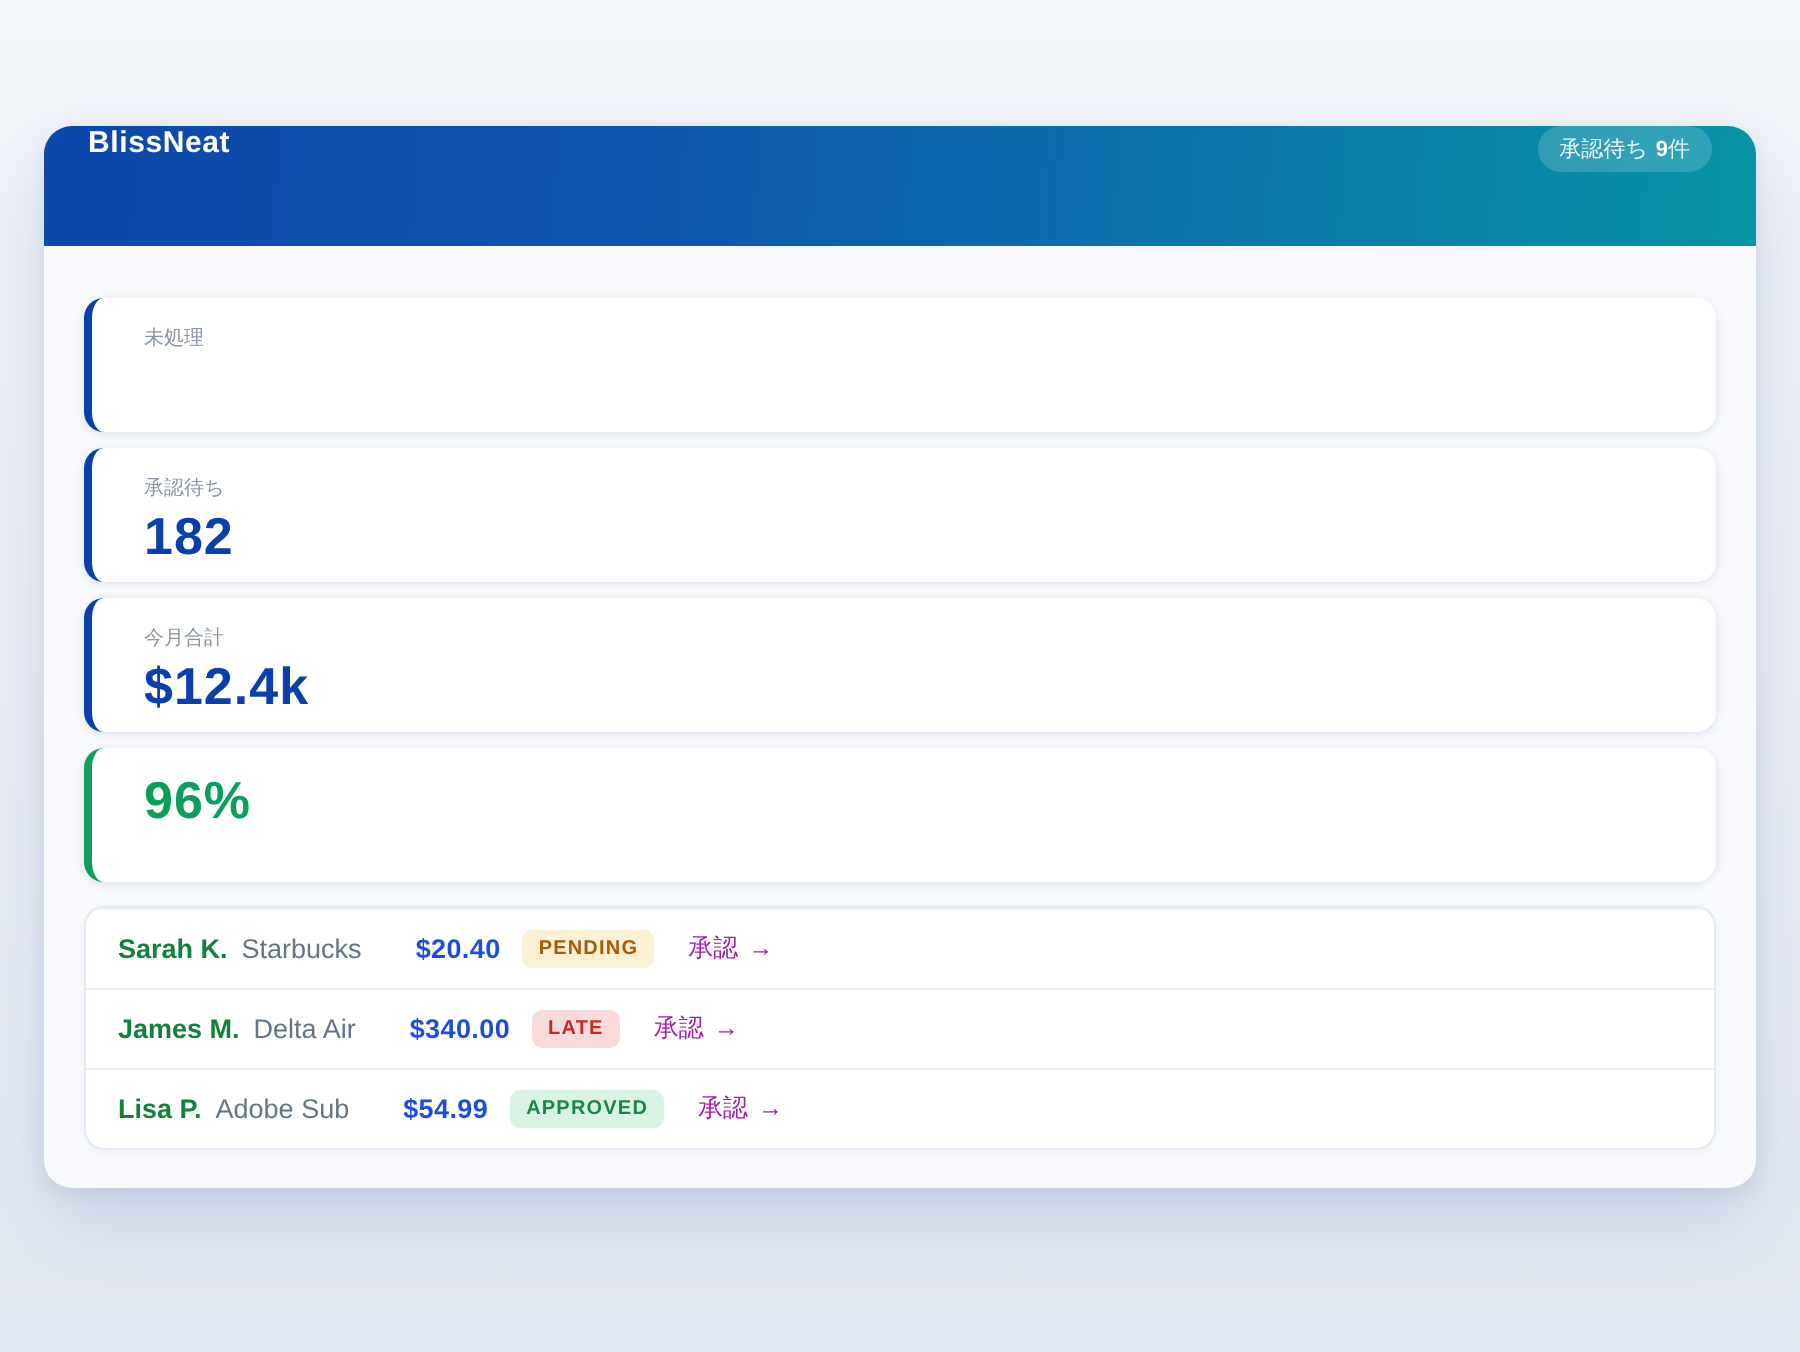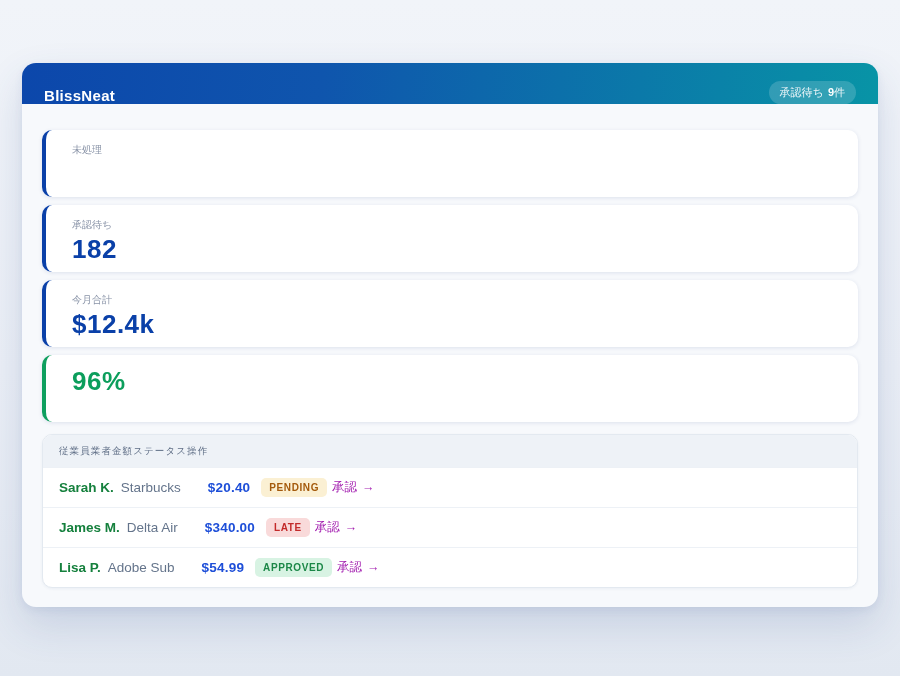--- a/index.html
+++ b/index.html
@@ -14,25 +14,25 @@
   .panel {
     position: absolute;
     left: 22px; top: 63px;
     width: 856px;
     border-radius: 14px;
     background: #f7f9fc;
     box-shadow: 0 18px 40px rgba(50,80,140,0.16), 0 3px 8px rgba(50,80,140,0.08);
   }
 
   .panel-header {
-    height: 41px;
+    height: 60px;
     border-radius: 14px 14px 0 0;
     background: linear-gradient(95deg, #0c47ab 0%, #0f55ad 35%, #0894a6 100%);
     display: flex;
-    align-items: flex-end;
+    align-items: flex-start;
     justify-content: space-between;
     padding: 0 22px;
   }
   .app-title {
     color: #ffffff;
     font-size: 15px;
     font-weight: bold;
     letter-spacing: 0.3px;
   }
   .header-badge {
@@ -97,21 +97,21 @@
   }
   .cell-name { font-weight: bold; color: #15803d; margin-right: 7px; }
   .cell-vendor { color: #64748b; margin-right: 27px; }
   .cell-amount { font-weight: bold; color: #1d4ed8; margin-right: 11px; letter-spacing: 0.2px; }
   .status-badge {
     font-size: 10px;
     font-weight: bold;
     letter-spacing: 0.6px;
     border-radius: 5px;
     padding: 4px 8px;
-    margin-right: 5px;
+    margin-right: 17px;
     white-space: nowrap;
   }
   .status-pending  { background: #fbf0d3; color: #a45a0c; }
   .status-late     { background: #f9dada; color: #c32a2a; }
   .status-approved { background: #d8f3e3; color: #1b8747; }
   .approve-link {
     font-size: 12.5px;
     color: #a21caf;
     text-decoration: none;
     cursor: pointer;
@@ -145,21 +145,20 @@
     <div class="stat-card">
       <div class="stat-label">今月合計</div>
       <div class="stat-value">$12.4k</div>
     </div>
 
     <div class="stat-card green">
       <div class="stat-value">96%</div>
     </div>
 
     <div class="table-card">
-      <div class="table-head">従業員業者金額ステータス操作</div>
 
       <div class="table-row">
         <span class="cell-name">Sarah K.</span>
         <span class="cell-vendor">Starbucks</span>
         <span class="cell-amount">$20.40</span>
         <span class="status-badge status-pending">PENDING</span>
         <a class="approve-link"><span>承認</span><span class="arrow">→</span></a>
       </div>
 
       <div class="table-row">

